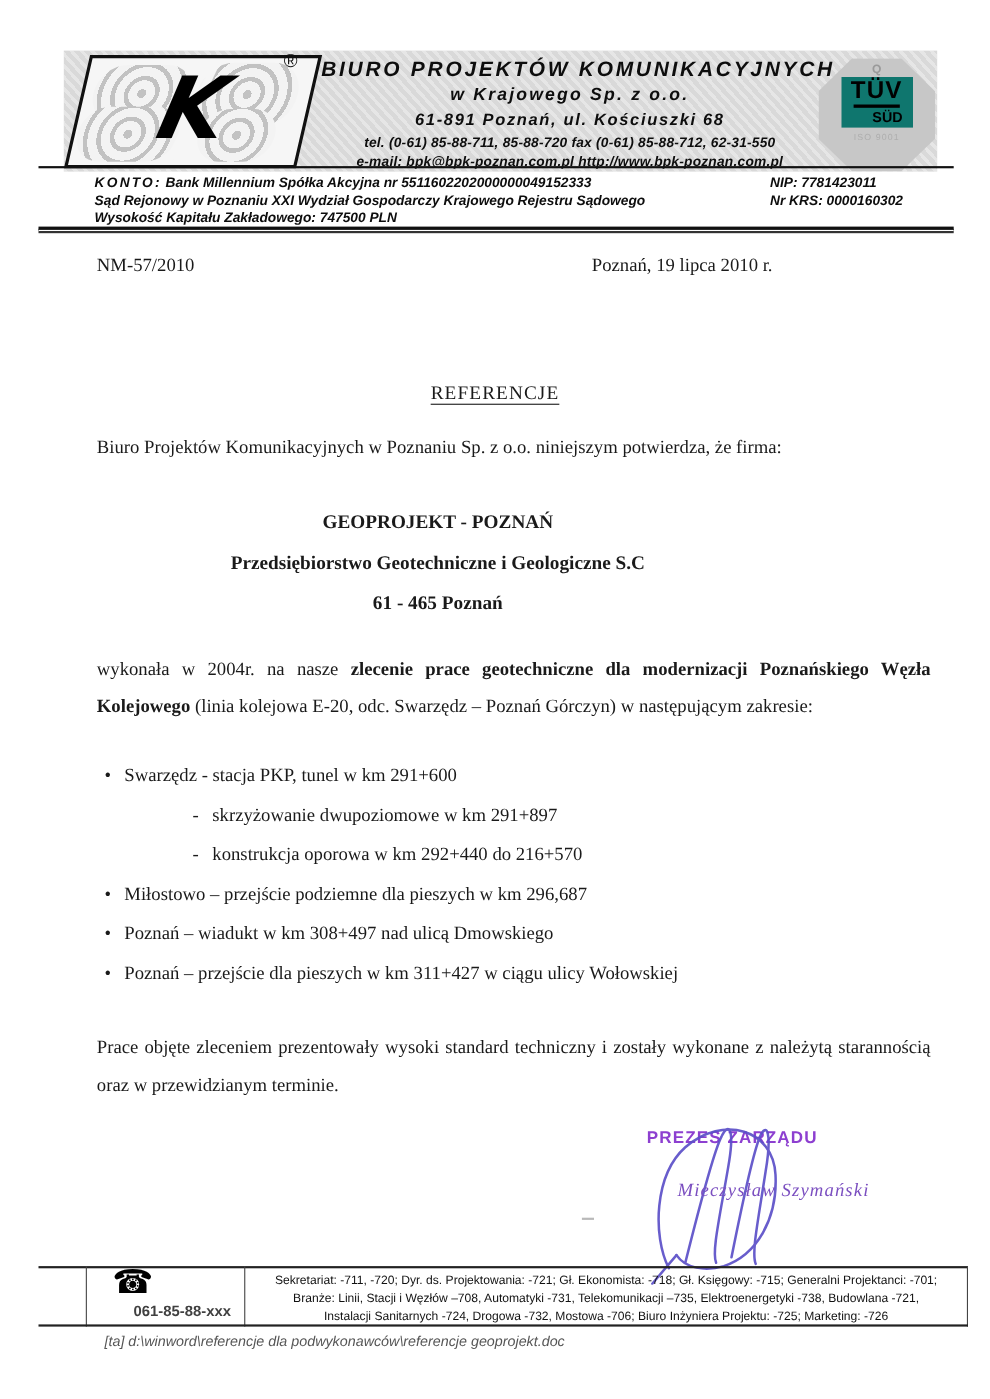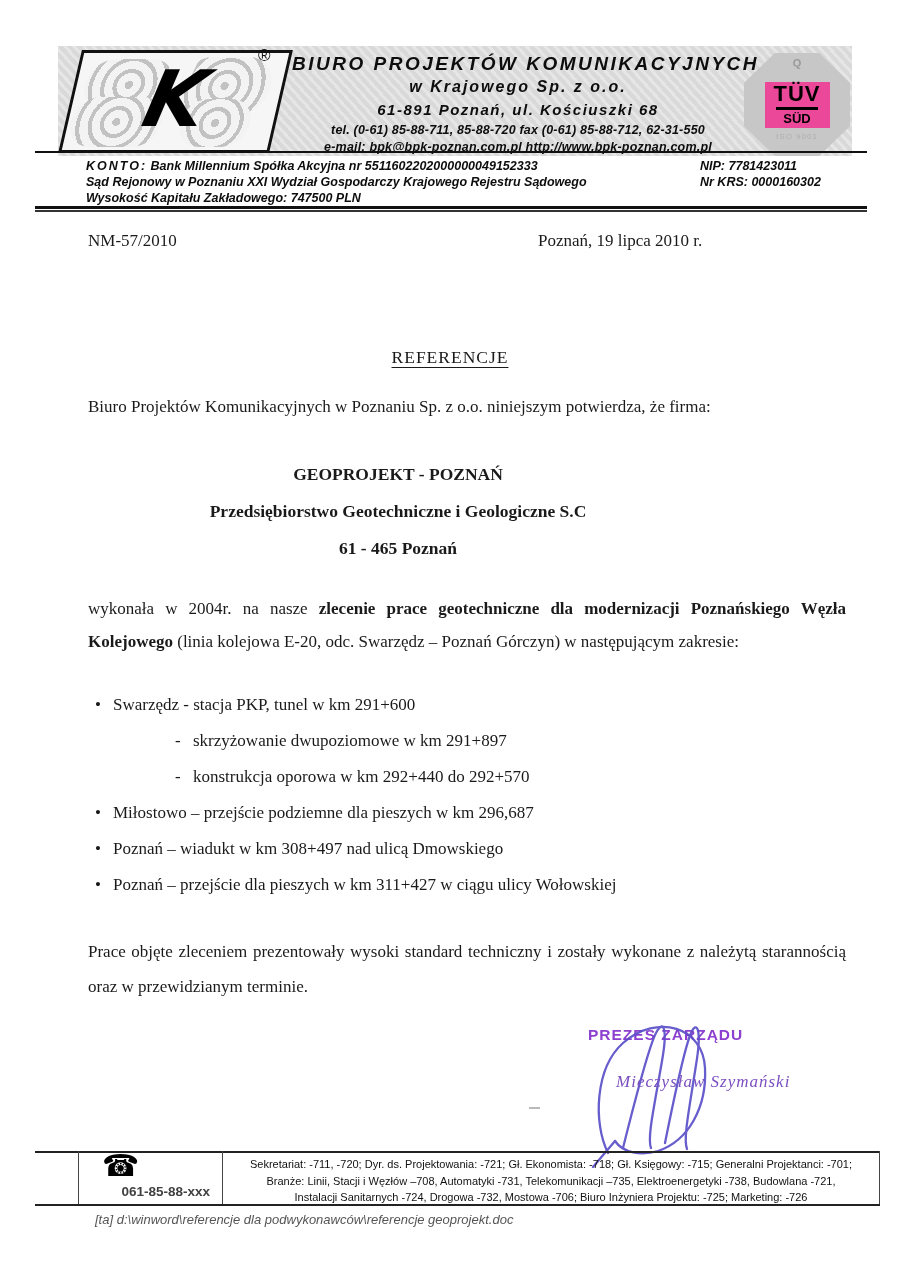--- a/index.html
+++ b/index.html
@@ -29,21 +29,21 @@
           font-family:"Liberation Sans",sans-serif;font-style:italic;font-weight:bold;color:#0d0d0d;}
   .hdr-name{font-size:19px;letter-spacing:2.5px;white-space:nowrap;}
   .hdr-sub{font-size:16px;letter-spacing:2px;margin-top:3px;}
   .hdr-addr{font-size:15px;letter-spacing:1.5px;margin-top:5px;}
   .hdr-tel{font-size:12.5px;margin-top:5px;letter-spacing:.2px;}
   .hdr-mail{font-size:12.5px;margin-top:3px;letter-spacing:.2px;}
   .tuv{position:absolute;left:744px;top:53px;width:106px;height:103px;background:#c7c7c7;
        clip-path:polygon(29% 0,71% 0,100% 29%,100% 71%,71% 100%,29% 100%,0 71%,0 29%);
        font-family:"Liberation Sans",sans-serif;text-align:center;}
   .tuv-q{font-size:11px;color:#9a9a9a;font-weight:bold;margin-top:4px;}
-  .tuv-core{display:inline-block;background:#ec4899;padding:1px 9px 2px 9px;margin-top:13px;}
+  .tuv-core{display:inline-block;background:#0f766e;padding:1px 9px 2px 9px;margin-top:1px;text-align:right;}
   .tuv-top{font-size:22px;font-weight:bold;letter-spacing:1px;color:#000;line-height:22px;}
   .tuv-bar{width:42px;height:3px;background:#000;margin:2px auto 2px auto;}
   .tuv-bot{font-size:13px;font-weight:bold;color:#000;line-height:14px;}
   .tuv-iso{font-size:8px;color:#aeaeae;margin-top:4px;letter-spacing:1px;}
 
   .rule1{position:absolute;left:35px;top:151px;width:832px;height:2px;background:#111;}
   .bank{position:absolute;left:86px;top:158px;width:784px;
         font-family:"Liberation Sans",sans-serif;font-style:italic;font-weight:bold;
         font-size:12.5px;line-height:16px;color:#0d0d0d;}
   .bank .lbl{letter-spacing:2px;}
@@ -153,21 +153,21 @@
     <div>GEOPROJEKT - POZNAŃ</div>
     <div>Przedsiębiorstwo Geotechniczne i Geologiczne S.C</div>
     <div>61 - 465 Poznań</div>
   </div>
 
   <div class="scope"><span>wykonała w 2004r. na nasze </span><b>zlecenie  prace geotechniczne dla modernizacji  Poznańskiego Węzła Kolejowego</b><span> (linia kolejowa E-20, odc. Swarzędz – Poznań Górczyn) w następującym zakresie:</span></div>
 
   <div class="bullets">
     <div class="b-line"><span class="mk">•</span><span>Swarzędz - stacja PKP, tunel w km 291+600</span></div>
     <div class="b-line b-indent"><span class="mk">-</span><span>skrzyżowanie dwupoziomowe w km 291+897</span></div>
-    <div class="b-line b-indent"><span class="mk">-</span><span>konstrukcja oporowa w km 292+440 do 292+570</span></div>
+    <div class="b-line b-indent"><span class="mk">-</span><span>konstrukcja oporowa w km 292+440 do 216+570</span></div>
     <div class="b-line"><span class="mk">•</span><span>Miłostowo – przejście podziemne dla pieszych w km 296,687</span></div>
     <div class="b-line"><span class="mk">•</span><span>Poznań – wiadukt w km 308+497 nad ulicą Dmowskiego</span></div>
     <div class="b-line"><span class="mk">•</span><span>Poznań – przejście dla pieszych w km 311+427 w ciągu ulicy Wołowskiej</span></div>
   </div>
 
   <div class="closing">Prace objęte zleceniem prezentowały wysoki standard techniczny i zostały wykonane z należytą starannością oraz w przewidzianym terminie.</div>
 
   <div class="stamp-title">PREZES ZARZĄDU</div>
   <svg class="sig-svg" width="235" height="155" viewBox="0 0 235 155">
     <g fill="none" stroke="#5c50c8" stroke-width="2.3" stroke-linecap="round" opacity="0.92">

